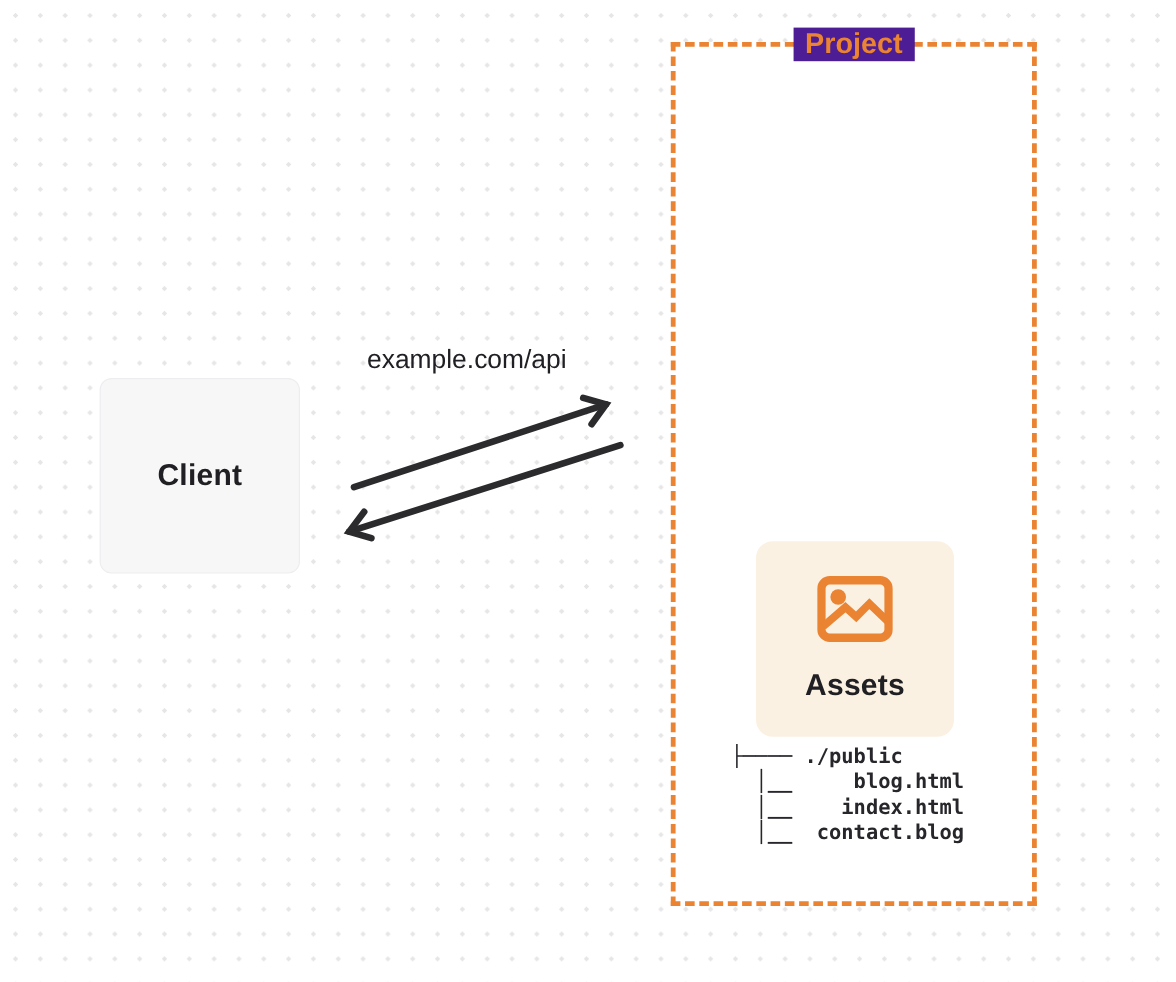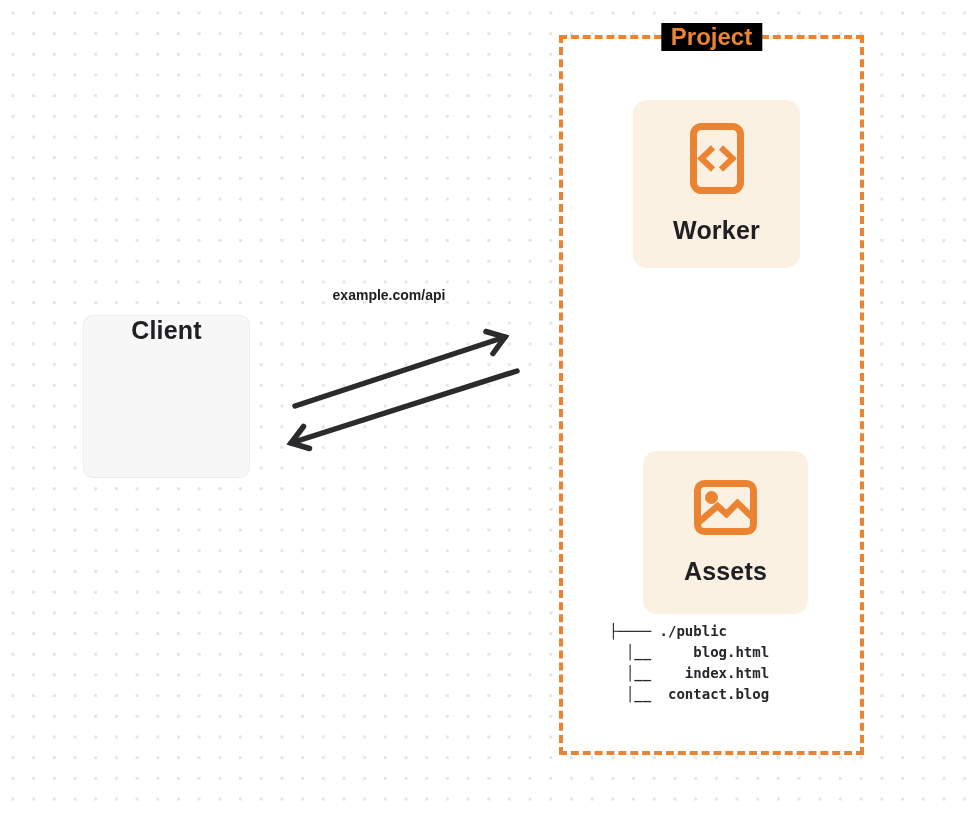--- a/index.html
+++ b/index.html
@@ -23,37 +23,37 @@
 
   
   .client-box {
     position: absolute;
     left: 83px; top: 315px;
     width: 167px; height: 163px;
     background: var(--client-bg, #f7f7f8);
     border: 1px solid #ededef;
     border-radius: 10px;
     box-sizing: border-box;
-    display: flex; justify-content: center;
+    display: flex; align-items: center; justify-content: center;
   }
   .node-label {
     font-size: 25px;
     font-weight: 700;
     color: var(--ink, #202024);
     letter-spacing: 0.2px;
   }
 
   
   .request-label {
     position: absolute;
     left: 289px; top: 287px;
     width: 200px;
     text-align: center;
-    font-size: 14px;
-    font-weight: 700;
+    font-size: 22px;
+    font-weight: 400;
     color: var(--ink, #202024);
   }
 
   
   svg.arrows {
     position: absolute;
     left: 0; top: 0;
     width: 980px; height: 818px;
     pointer-events: none;
   }
@@ -66,21 +66,21 @@
     left: 559px; top: 35px;
     width: 305px; height: 720px;
     box-sizing: border-box;
     border: 4px dashed var(--accent, #ea8332);
     background: #ffffff;
   }
   .project-label {
     position: absolute;
     top: -16px; left: 50%;
     transform: translateX(-50%);
-    background: #000000;
+    background: #4c1d95;
     padding: 0 10px;
     font-size: 24px;
     line-height: 28px;
     font-weight: 700;
     color: var(--accent, #ea8332);
     white-space: nowrap;
   }
 
   
   .card {
@@ -88,31 +88,31 @@
     background: var(--card-bg, #fbf1e2);
     border-radius: 14px;
     display: flex;
     flex-direction: column;
     align-items: center;
     justify-content: center;
     gap: 22px;
     box-sizing: border-box;
   }
   .card.worker { left: 70px; top: 61px;  width: 167px; height: 168px; }
-  .card.assets { left: 67px; top: 412px; width: 165px; height: 163px; margin-left: 13px; }
+  .card.assets { left: 67px; top: 412px; width: 165px; height: 163px; }
 
   .icon-stroke { stroke: var(--accent, #ea8332); fill: none; }
   .icon-fill   { fill: var(--accent, #ea8332); }
 
   
   .tree {
     position: absolute;
     left: 46px; top: 582px;
     font-family: "DejaVu Sans Mono", monospace;
-    font-size: 14px;
+    font-size: 17px;
     line-height: 21px;
     font-weight: 700;
     color: #26262b;
   }
   .tree div { white-space: pre; }
 </style>
 </head>
 <body>
 
 <div class="stage">
@@ -130,28 +130,20 @@
     </g>
     <g>
       <path class="arrow-line" d="M517,371 L291,443"></path>
       <path class="arrow-head" d="M309.5,448.5 L291,443 L303.5,426.5"></path>
     </g>
   </svg>
 
   <div class="project">
     <span class="project-label">Project</span>
 
-    <div class="card worker">
-      <svg width="54" height="71" viewBox="0 0 54 71" aria-hidden="true">
-        <rect class="icon-stroke" x="3.5" y="3.5" width="47" height="64" rx="8" stroke-width="7"></rect>
-        <path class="icon-stroke" d="M23,24.5 L11.5,35.5 L23,46.5" stroke-width="6"></path>
-        <path class="icon-stroke" d="M31,24.5 L42.5,35.5 L31,46.5" stroke-width="6"></path>
-      </svg>
-      <span class="node-label">Worker</span>
-    </div>
 
     <div class="card assets">
       <svg width="63" height="55" viewBox="0 0 63 55" aria-hidden="true">
         <rect class="icon-stroke" x="3.5" y="3.5" width="56" height="48" rx="7" stroke-width="7"></rect>
         <circle class="icon-fill" cx="17.5" cy="17.5" r="6.5"></circle>
         <path class="icon-stroke" d="M5,42 L23.5,26 L32.5,34 L43.5,23 L58.5,37.5" stroke-width="6.5"></path>
       </svg>
       <span class="node-label">Assets</span>
     </div>
 

